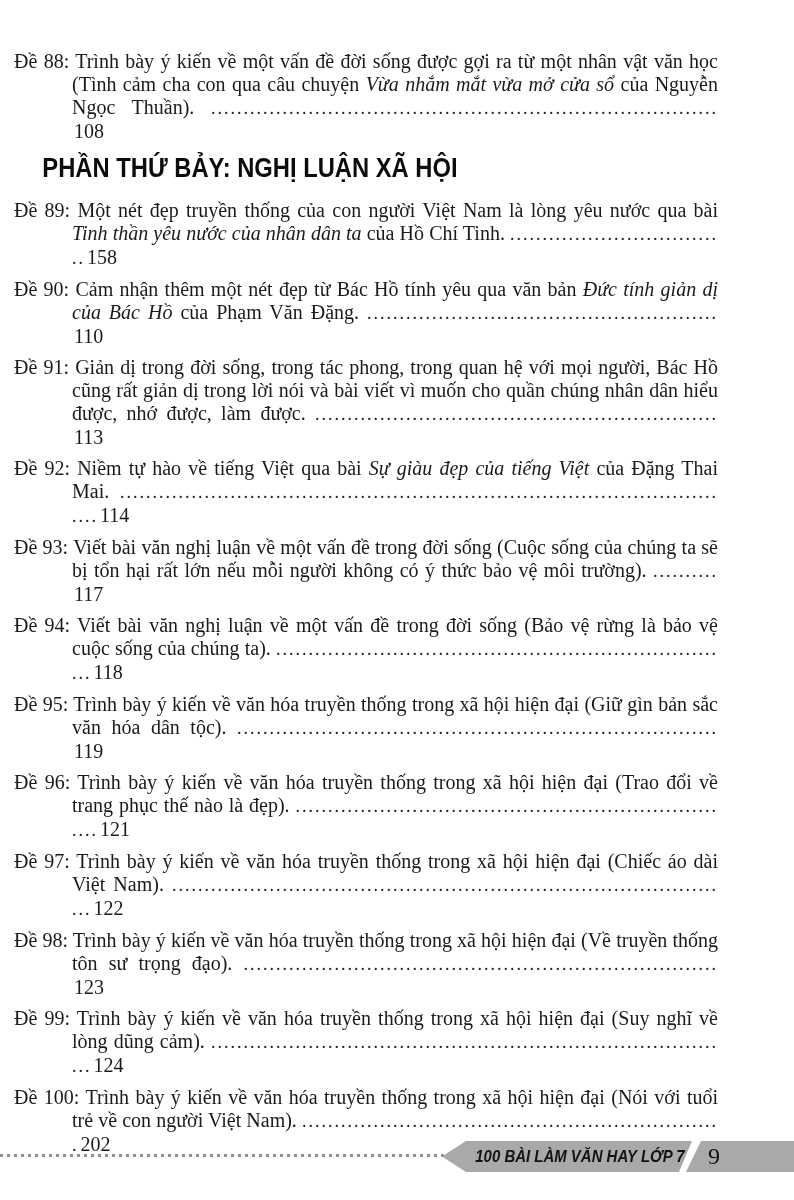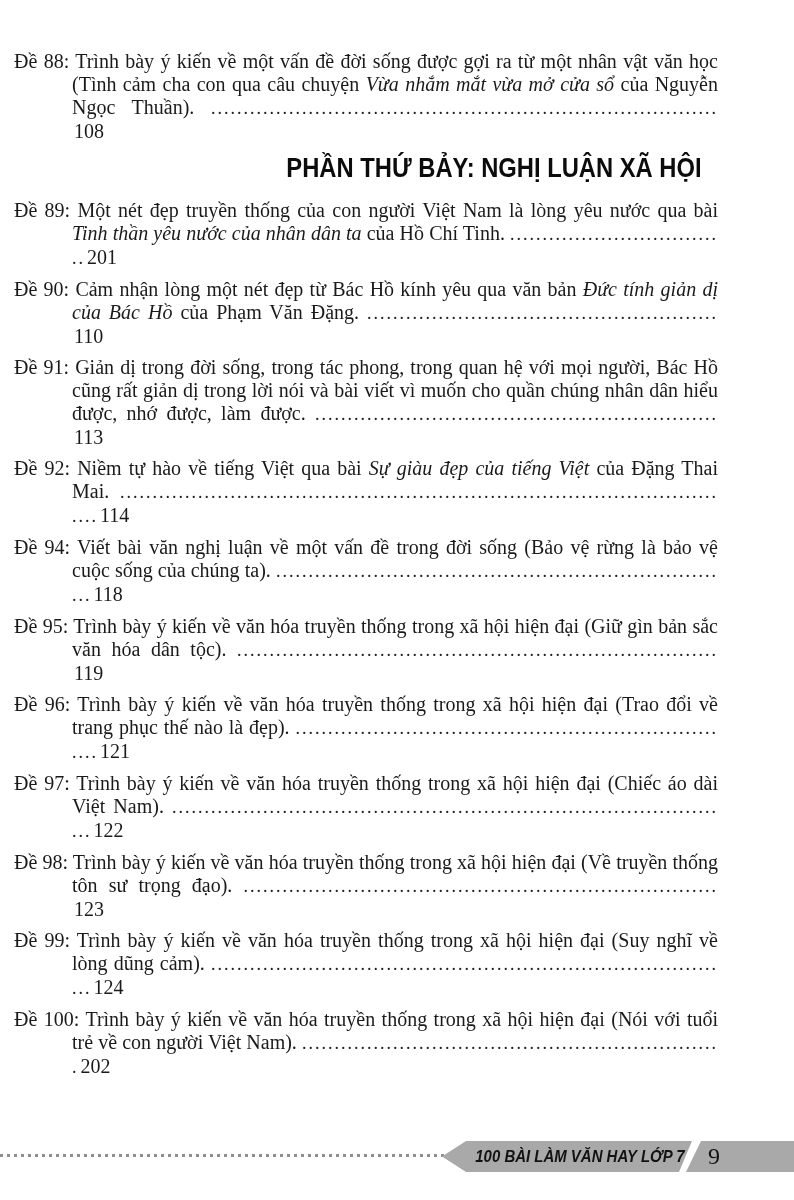--- a/index.html
+++ b/index.html
@@ -29,21 +29,21 @@
   }
   .entry .body i { font-style: italic; }
   .entry .dots {
     letter-spacing: 2px;
     font-size: 18px;
     color: #222;
   }
   .entry .pagenum { padding-left: 2px; }
 
   .section-heading {
-    text-align: right;
+    text-align: left;
     font-family: "Liberation Sans", "DejaVu Sans", sans-serif;
     font-weight: bold;
     font-size: 27px;
     line-height: 34px;
     margin: 6px 0 14px 0;
     color: #0c0c0c;
     letter-spacing: 0;
   }
   .condense {
     display: inline-block;
@@ -105,28 +105,29 @@
   <section>
 
     <div class="entries">
   <p class="entry"><span class="label">Đề 88:</span> <span class="body"><span>Trình bày ý kiến về một vấn đề đời sống được gợi ra từ một nhân vật văn học (Tình cảm cha con qua câu chuyện </span><i>Vừa nhắm mắt vừa mở cửa sổ</i><span> của Nguyễn Ngọc Thuần). </span></span> <span class="dots">.​.​.​.​.​.​.​.​.​.​.​.​.​.​.​.​.​.​.​.​.​.​.​.​.​.​.​.​.​.​.​.​.​.​.​.​.​.​.​.​.​.​.​.​.​.​.​.​.​.​.​.​.​.​.​.​.​.​.​.​.​.​.​.​.​.​.​.​.​.​.​.​.​.​.​.​.​.​</span><span class="pagenum">108</span></p>
 </div>
   </section>
 
   <section>
     <h2 class="section-heading"><span class="condense">PHẦN THỨ BẢY: NGHỊ LUẬN XÃ HỘI</span></h2>
     <div class="entries">
-  <p class="entry"><span class="label">Đề 89:</span> <span class="body"><span>Một nét đẹp truyền thống của con người Việt Nam là lòng yêu nước qua bài </span><i>Tinh thần yêu nước của nhân dân ta</i><span> của Hồ Chí Tinh. </span></span> <span class="dots">.​.​.​.​.​.​.​.​.​.​.​.​.​.​.​.​.​.​.​.​.​.​.​.​.​.​.​.​.​.​.​.​.​.​</span><span class="pagenum">201</span></p>
+  <p class="entry"><span class="label">Đề 89:</span> <span class="body"><span>Một nét đẹp truyền thống của con người Việt Nam là lòng yêu nước qua bài </span><i>Tinh thần yêu nước của nhân dân ta</i><span> của Hồ Chí Tinh. </span></span> <span class="dots">.​.​.​.​.​.​.​.​.​.​.​.​.​.​.​.​.​.​.​.​.​.​.​.​.​.​.​.​.​.​.​.​.​.​</span><span class="pagenum">158</span></p>
 
-  <p class="entry"><span class="label">Đề 90:</span> <span class="body"><span>Cảm nhận lòng một nét đẹp từ Bác Hồ kính yêu qua văn bản </span><i>Đức tính giản dị của Bác Hồ</i><span> của Phạm Văn Đặng.</span></span> <span class="dots">.​.​.​.​.​.​.​.​.​.​.​.​.​.​.​.​.​.​.​.​.​.​.​.​.​.​.​.​.​.​.​.​.​.​.​.​.​.​.​.​.​.​.​.​.​.​.​.​.​.​.​.​.​.​</span><span class="pagenum">110</span></p>
+  <p class="entry"><span class="label">Đề 90:</span> <span class="body"><span>Cảm nhận thêm một nét đẹp từ Bác Hồ tính yêu qua văn bản </span><i>Đức tính giản dị của Bác Hồ</i><span> của Phạm Văn Đặng.</span></span> <span class="dots">.​.​.​.​.​.​.​.​.​.​.​.​.​.​.​.​.​.​.​.​.​.​.​.​.​.​.​.​.​.​.​.​.​.​.​.​.​.​.​.​.​.​.​.​.​.​.​.​.​.​.​.​.​.​</span><span class="pagenum">110</span></p>
 
   <p class="entry"><span class="label">Đề 91:</span> <span class="body"><span>Giản dị trong đời sống, trong tác phong, trong quan hệ với mọi người, Bác Hồ cũng rất giản dị trong lời nói và bài viết vì muốn cho quần chúng nhân dân hiểu được, nhớ được, làm được. </span></span> <span class="dots">.​.​.​.​.​.​.​.​.​.​.​.​.​.​.​.​.​.​.​.​.​.​.​.​.​.​.​.​.​.​.​.​.​.​.​.​.​.​.​.​.​.​.​.​.​.​.​.​.​.​.​.​.​.​.​.​.​.​.​.​.​.​</span><span class="pagenum">113</span></p>
 
   <p class="entry"><span class="label">Đề 92:</span> <span class="body"><span>Niềm tự hào về tiếng Việt qua bài </span><i>Sự giàu đẹp của tiếng Việt</i><span> của Đặng Thai Mai. </span></span> <span class="dots">.​.​.​.​.​.​.​.​.​.​.​.​.​.​.​.​.​.​.​.​.​.​.​.​.​.​.​.​.​.​.​.​.​.​.​.​.​.​.​.​.​.​.​.​.​.​.​.​.​.​.​.​.​.​.​.​.​.​.​.​.​.​.​.​.​.​.​.​.​.​.​.​.​.​.​.​.​.​.​.​.​.​.​.​.​.​.​.​.​.​.​.​.​.​.​.​</span><span class="pagenum">114</span></p>
 
+  <p class="entry"><span class="label">Đề 93:</span> <span class="body"><span>Viết bài văn nghị luận về một vấn đề trong đời sống (Cuộc sống của chúng ta sẽ bị tổn hại rất lớn nếu mỗi người không có ý thức bảo vệ môi trường).</span></span> <span class="dots">.​.​.​.​.​.​.​.​.​.​</span><span class="pagenum">117</span></p>
 
   <p class="entry"><span class="label">Đề 94:</span> <span class="body"><span>Viết bài văn nghị luận về một vấn đề trong đời sống (Bảo vệ rừng là bảo vệ cuộc sống của chúng ta).</span></span> <span class="dots">.​.​.​.​.​.​.​.​.​.​.​.​.​.​.​.​.​.​.​.​.​.​.​.​.​.​.​.​.​.​.​.​.​.​.​.​.​.​.​.​.​.​.​.​.​.​.​.​.​.​.​.​.​.​.​.​.​.​.​.​.​.​.​.​.​.​.​.​.​.​.​</span><span class="pagenum">118</span></p>
 
   <p class="entry"><span class="label">Đề 95:</span> <span class="body"><span>Trình bày ý kiến về văn hóa truyền thống trong xã hội hiện đại (Giữ gìn bản sắc văn hóa dân tộc). </span></span> <span class="dots">.​.​.​.​.​.​.​.​.​.​.​.​.​.​.​.​.​.​.​.​.​.​.​.​.​.​.​.​.​.​.​.​.​.​.​.​.​.​.​.​.​.​.​.​.​.​.​.​.​.​.​.​.​.​.​.​.​.​.​.​.​.​.​.​.​.​.​.​.​.​.​.​.​.​</span><span class="pagenum">119</span></p>
 
   <p class="entry"><span class="label">Đề 96:</span> <span class="body"><span>Trình bày ý kiến về văn hóa truyền thống trong xã hội hiện đại (Trao đổi về trang phục thế nào là đẹp).</span></span> <span class="dots">.​.​.​.​.​.​.​.​.​.​.​.​.​.​.​.​.​.​.​.​.​.​.​.​.​.​.​.​.​.​.​.​.​.​.​.​.​.​.​.​.​.​.​.​.​.​.​.​.​.​.​.​.​.​.​.​.​.​.​.​.​.​.​.​.​.​.​.​.​</span><span class="pagenum">121</span></p>
 
   <p class="entry"><span class="label">Đề 97:</span> <span class="body"><span>Trình bày ý kiến về văn hóa truyền thống trong xã hội hiện đại (Chiếc áo dài Việt Nam).</span></span> <span class="dots">.​.​.​.​.​.​.​.​.​.​.​.​.​.​.​.​.​.​.​.​.​.​.​.​.​.​.​.​.​.​.​.​.​.​.​.​.​.​.​.​.​.​.​.​.​.​.​.​.​.​.​.​.​.​.​.​.​.​.​.​.​.​.​.​.​.​.​.​.​.​.​.​.​.​.​.​.​.​.​.​.​.​.​.​.​.​.​</span><span class="pagenum">122</span></p>
 
   <p class="entry"><span class="label">Đề 98:</span> <span class="body"><span>Trình bày ý kiến về văn hóa truyền thống trong xã hội hiện đại (Về truyền thống tôn sư trọng đạo).</span></span> <span class="dots">.​.​.​.​.​.​.​.​.​.​.​.​.​.​.​.​.​.​.​.​.​.​.​.​.​.​.​.​.​.​.​.​.​.​.​.​.​.​.​.​.​.​.​.​.​.​.​.​.​.​.​.​.​.​.​.​.​.​.​.​.​.​.​.​.​.​.​.​.​.​.​.​.​</span><span class="pagenum">123</span></p>

